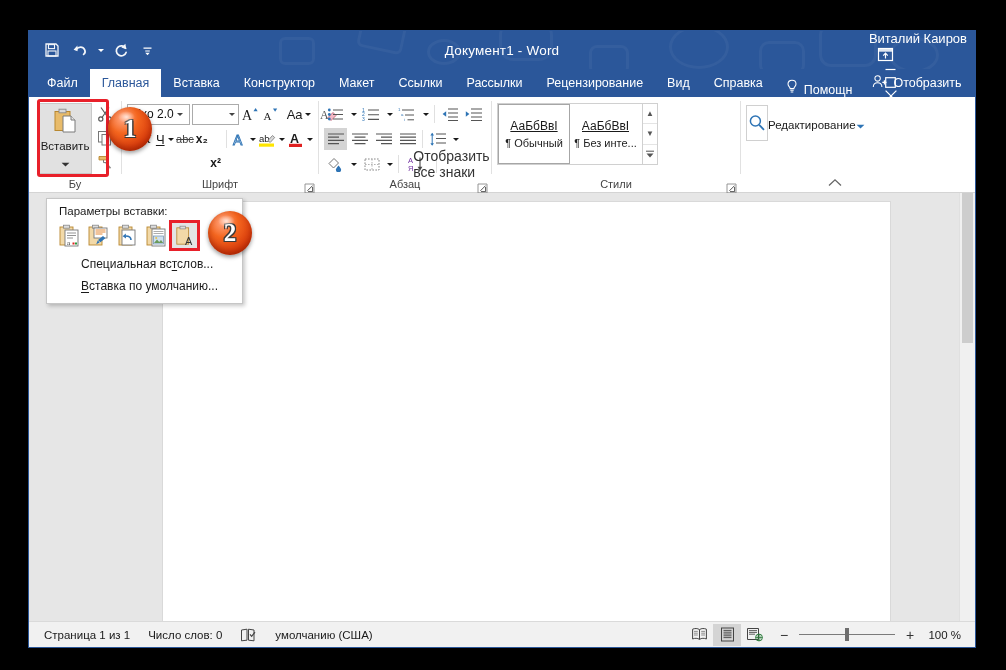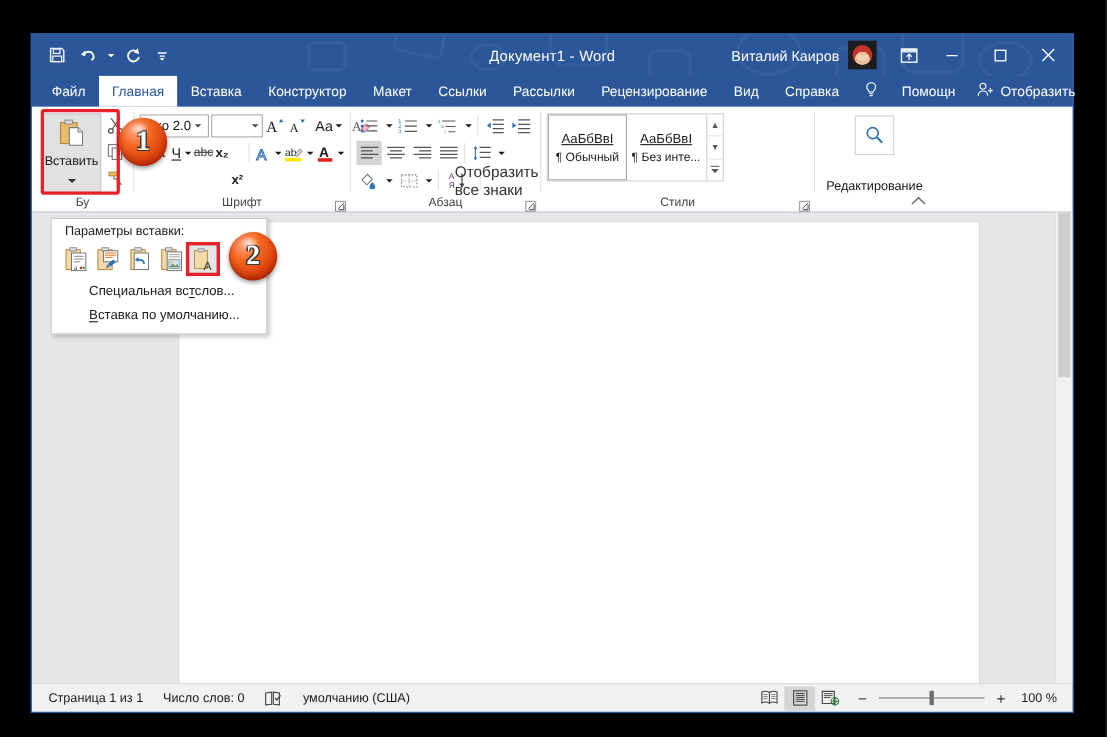--- a/index.html
+++ b/index.html
@@ -38,21 +38,21 @@
   }
   .qat-btn svg { display:block; }
   .qat-caret { width: 11px; height: 26px; display:flex; align-items:center; justify-content:center; color:#fff; }
   .caret-d { width:0;height:0;border-left:3.2px solid transparent;border-right:3.2px solid transparent;border-top:3.6px solid currentColor; }
   .title-text {
     position: absolute; left: 0; right: 0; text-align: center;
     color: #fff; font-size: 13.5px; letter-spacing: .2px; z-index: 2;
     pointer-events: none;
   }
   .title-right {
-    margin-left: auto; display: flex; align-items: center; z-index: 3; height: 100%;
+    margin-left: auto; display: flex; align-items: flex-start; z-index: 3; height: 100%; flex-direction: column;
   }
   .acct-name { color:#fff; font-size: 13px; margin-right: 8px; white-space: nowrap; }
   .avatar {
     width: 26px; height: 26px; background:#1d1d1d; margin-right: 12px;
     display:flex; align-items:center; justify-content:center; overflow:hidden;
   }
   .avatar .face {
     width: 18px; height: 18px; border-radius: 50%;
     background: radial-gradient(circle at 50% 70%, #e8c09a 0 42%, #c4342a 44% 100%);
     position: relative;
@@ -71,21 +71,21 @@
   .tabstrip {
     height: 28px; background: #2b579a; display: flex; align-items: flex-end;
     position: relative; flex: 0 0 28px; padding-left: 6px;
   }
   .tab {
     height: 28px; padding: 0 12px; color: #fff; font-size: 12.5px;
     display: flex; align-items: center; white-space: nowrap;
   }
   .tab.active { background: #fff; color: #2b579a; }
   .tabstrip .right-grp { margin-left: auto; display: flex; align-items: center; padding-right: 8px; }
-  .tellme { display:flex; align-items:center; gap:21px; color:#fff; font-size:12.5px; padding: 0 10px; height:28px;}
+  .tellme { display:flex; align-items:flex-end; gap:5px; color:#fff; font-size:12.5px; padding: 0 10px; height:28px;}
   .share { display:flex; align-items:center; gap:5px; color:#fff; font-size:12.5px; padding: 0 10px; height:28px;}
 
   
   .ribbon {
     background: #fff; border-bottom: 1px solid #d4d4d4;
     height: 96px; display: flex; flex: 0 0 96px; position: relative;
   }
   .grp { display: flex; flex-direction: column; position: relative; }
   .grp-body { flex: 1; display: flex; align-items: flex-start; padding: 4px 5px 0 5px; }
   .grp-label {
@@ -143,21 +143,21 @@
   }
   .sitem.active { border: 1px solid #a6a6a6; background:#fff; }
   .sitem .prev { font-size: 12px; color: #1a1a1a; white-space: nowrap; overflow: hidden; text-decoration: underline; }
   .sitem .prev.blue { color: #2e74b5; }
   .sitem .nm { font-size: 11px; color: #222; margin-top: 4px; white-space: nowrap; overflow: hidden; max-width: 70px;}
   .gal-nav { width: 15px; display: flex; flex-direction: column; border-left: 1px solid #d0d0d0; }
   .gal-nav div { flex: 1; display: flex; align-items: center; justify-content: center; color: #555; font-size:8px; border-bottom: 1px solid #e4e4e4; }
 
   
   .edit-grp { width: 108px; }
-  .edit-btn { display:flex; flex-direction:column; align-items:center; width:100%; padding-top:4px;gap:20px;}
+  .edit-btn { display:flex; flex-direction:row; align-items:center; width:100%; padding-top:4px;}
   .edit-btn .box { width:36px;height:36px;border:1px solid #d0d0d0;display:flex;align-items:center;justify-content:center;}
   .edit-btn .lbl { font-size: 11.5px; color:#1a1a1a; margin-top:3px;}
   .collapse {
     position: absolute; right: 6px; bottom: 2px; color: #666; width:16px;height:16px;
     display:flex;align-items:center;justify-content:center;
   }
 
   
   .docarea { flex: 1; background: #e6e6e6; position: relative; overflow: hidden; display:flex; }
   .page {

